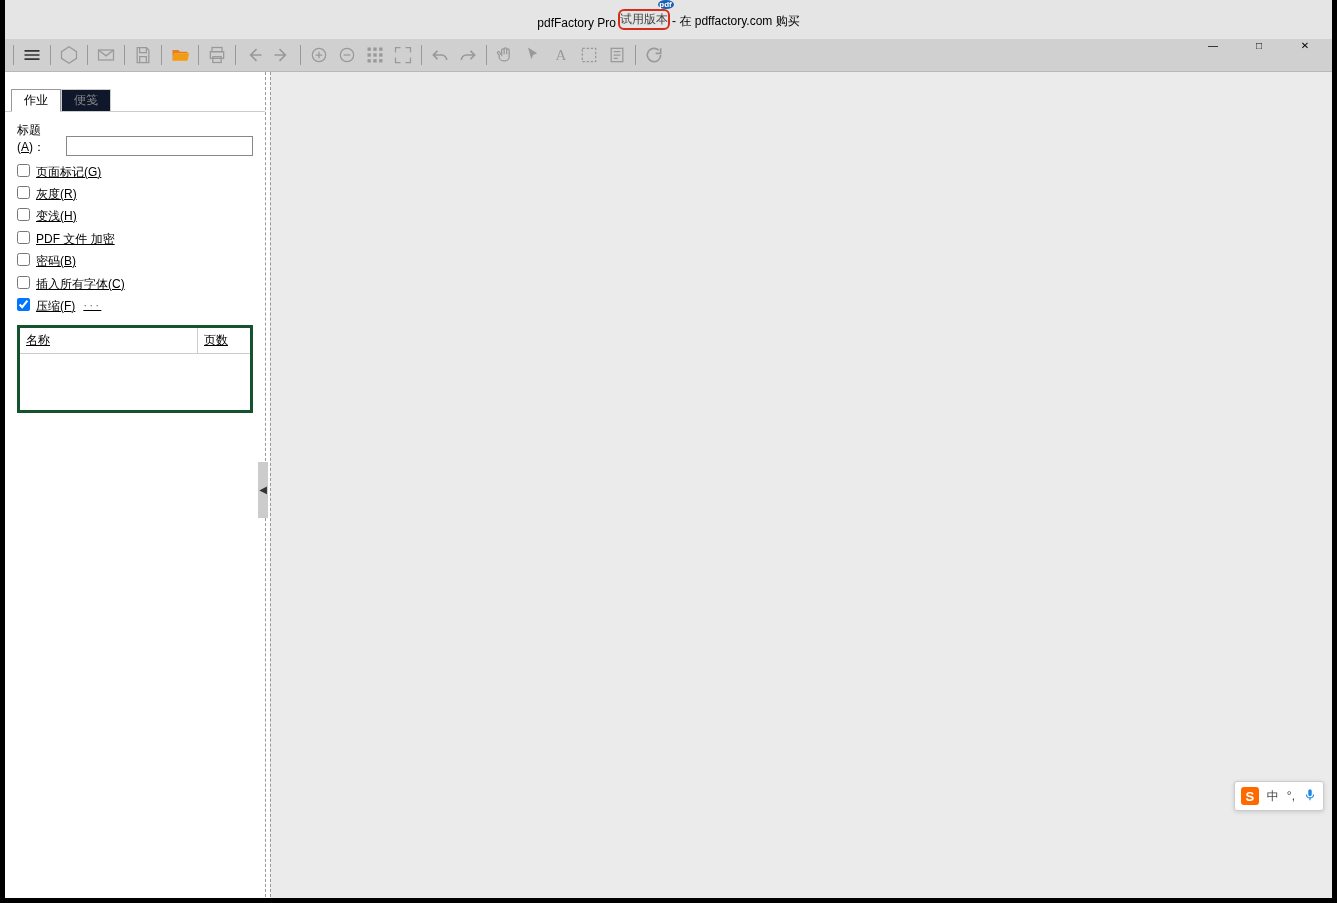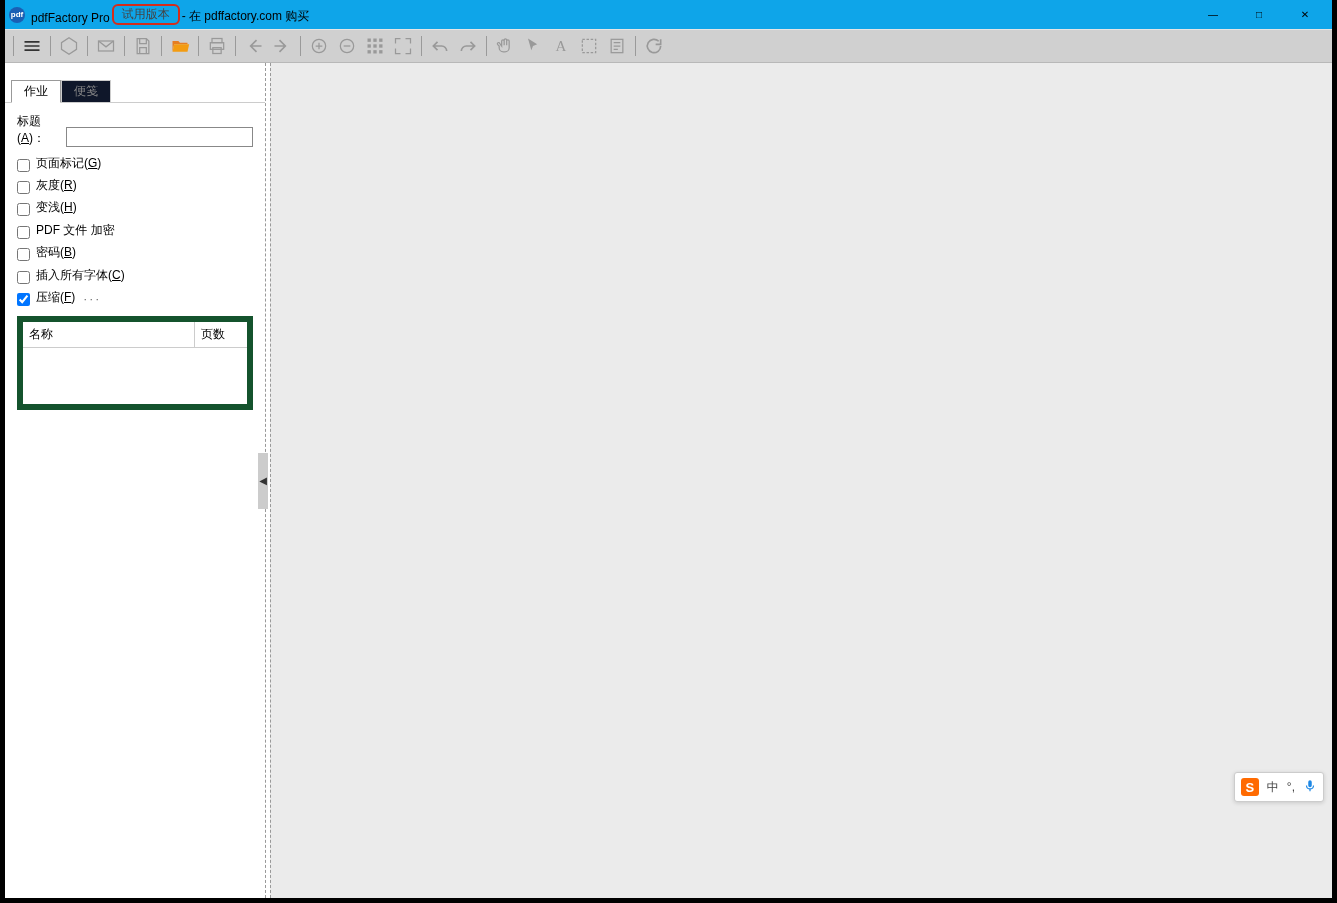--- a/index.html
+++ b/index.html
@@ -1,45 +1,45 @@
 <!DOCTYPE html>
 <html><head>
 <meta charset="utf-8">
 <style>
   html,body{margin:0;padding:0;width:1337px;height:903px;font-family:"Microsoft YaHei","Segoe UI",sans-serif;font-size:12px;background:#fff;overflow:hidden;}
   body{border:5px solid #000;border-top:none;box-sizing:border-box;}
-  .titlebar{height:30px;background:#0ea5e9;border-bottom:1px solid #e5e5e5;display:flex;align-items:center;padding:0 4px;box-sizing:border-box;}
+  .titlebar{height:39px;background:#e5e5e5;border-bottom:1px solid #e5e5e5;display:flex;align-items:center;padding:0 4px;box-sizing:border-box;flex-direction:column;}
   .app-icon{width:16px;height:16px;border-radius:50%;background:#1a5fb4;color:#fff;display:inline-flex;align-items:center;justify-content:center;font-size:8px;font-weight:bold;margin-right:6px;}
   .title-text{display:flex;align-items:flex-end;gap:2px;}
-  .trial-box{border:2px solid #d62c1a;border-radius:6px;padding:0 8px;color:#444;}
+  .trial-box{border:2px solid #d62c1a;border-radius:6px;padding:0 0;color:#444;}
   .win-ctrls{margin-left:auto;display:flex;}
   .win-btn{width:46px;height:30px;display:flex;align-items:center;justify-content:center;font-family:"Segoe MDL2 Assets",sans-serif;font-size:10px;cursor:pointer;}
 
   .toolbar{height:33px;background:#d0d0d0;border-bottom:1px solid #b8b8b8;display:flex;align-items:center;padding:0 4px;box-sizing:border-box;}
   .tool{width:28px;height:28px;display:flex;align-items:center;justify-content:center;cursor:pointer;color:#555;border-radius:2px;}
   .tool.disabled{color:#999;cursor:default;}
   .sep{width:1px;height:20px;background:#9a9a9a;margin:0 4px;}
   .tool svg{width:20px;height:20px;}
 
   .content{display:flex;height:calc(100% - 63px);position:relative;}
   .sidebar{width:261px;border-right:1px dashed #999;box-sizing:border-box;background:#fff;display:flex;flex-direction:column;}
   .tabs{display:flex;height:22px;padding-left:6px;padding-top:17px;border-bottom:1px solid #ccc;gap:0;}
   .tab{padding:2px 12px;border:1px solid #ccc;border-bottom:none;background:#0f172a;border-top-left-radius:1px;border-top-right-radius:1px;cursor:pointer;position:relative;}
   .tab.active{background:#fff;border-color:#999;z-index:1;}
   .tab.active::after{content:"";position:absolute;left:0;right:0;bottom:-1px;height:1px;background:#fff;}
   .tab.inactive{color:#888;}
   .panel{padding:10px 12px;}
   .row{display:flex;align-items:flex-end;margin-bottom:8px;}
   .row label{margin-right:4px;}
   .row input[type=text]{flex:1;height:20px;border:1px solid #888;padding:0 4px;box-sizing:border-box;}
-  .chk-row{display:flex;align-items:flex-end;margin:5px 0;}
+  .chk-row{display:flex;align-items:flex-start;margin:5px 0;text-decoration:underline;}
   .chk-row input{margin:0 6px 0 0;}
   .grp-gap{margin-top:6px;}
   .dots{margin-left:8px;color:#666;letter-spacing:2px;}
-  .list-box{border:6px solid #14532d;margin-top:10px;}
+  .list-box{border:3px solid #14532d;margin-top:10px;text-decoration:underline;}
   .list-header{display:flex;border-bottom:1px solid #ccc;background:#fff;}
   .list-header div{padding:4px 6px;}
   .col-name{flex:1;border-right:1px solid #ccc;}
   .col-pages{width:40px;text-align:left;}
   .list-body{height:56px;}
   .collapse-handle{position:absolute;left:253px;top:50%;transform:translateY(-50%);width:10px;height:56px;background:#ccc;display:flex;align-items:center;justify-content:center;cursor:pointer;font-size:10px;color:#333;z-index:2;}
   .viewer{flex:1;background:#ebebeb;border-left:1px dashed #999;margin-left:4px;}
 
   .ime-bar{position:absolute;right:8px;bottom:96px;height:28px;background:#fff;border:1px solid #ccc;border-radius:3px;display:flex;align-items:center;padding:0 6px;gap:8px;box-shadow:0 1px 4px rgba(0,0,0,.15);z-index:10;}
   .ime-logo{width:18px;height:18px;background:#ff6a00;border-radius:3px;color:#fff;display:flex;align-items:center;justify-content:center;font-weight:bold;font-size:13px;}

